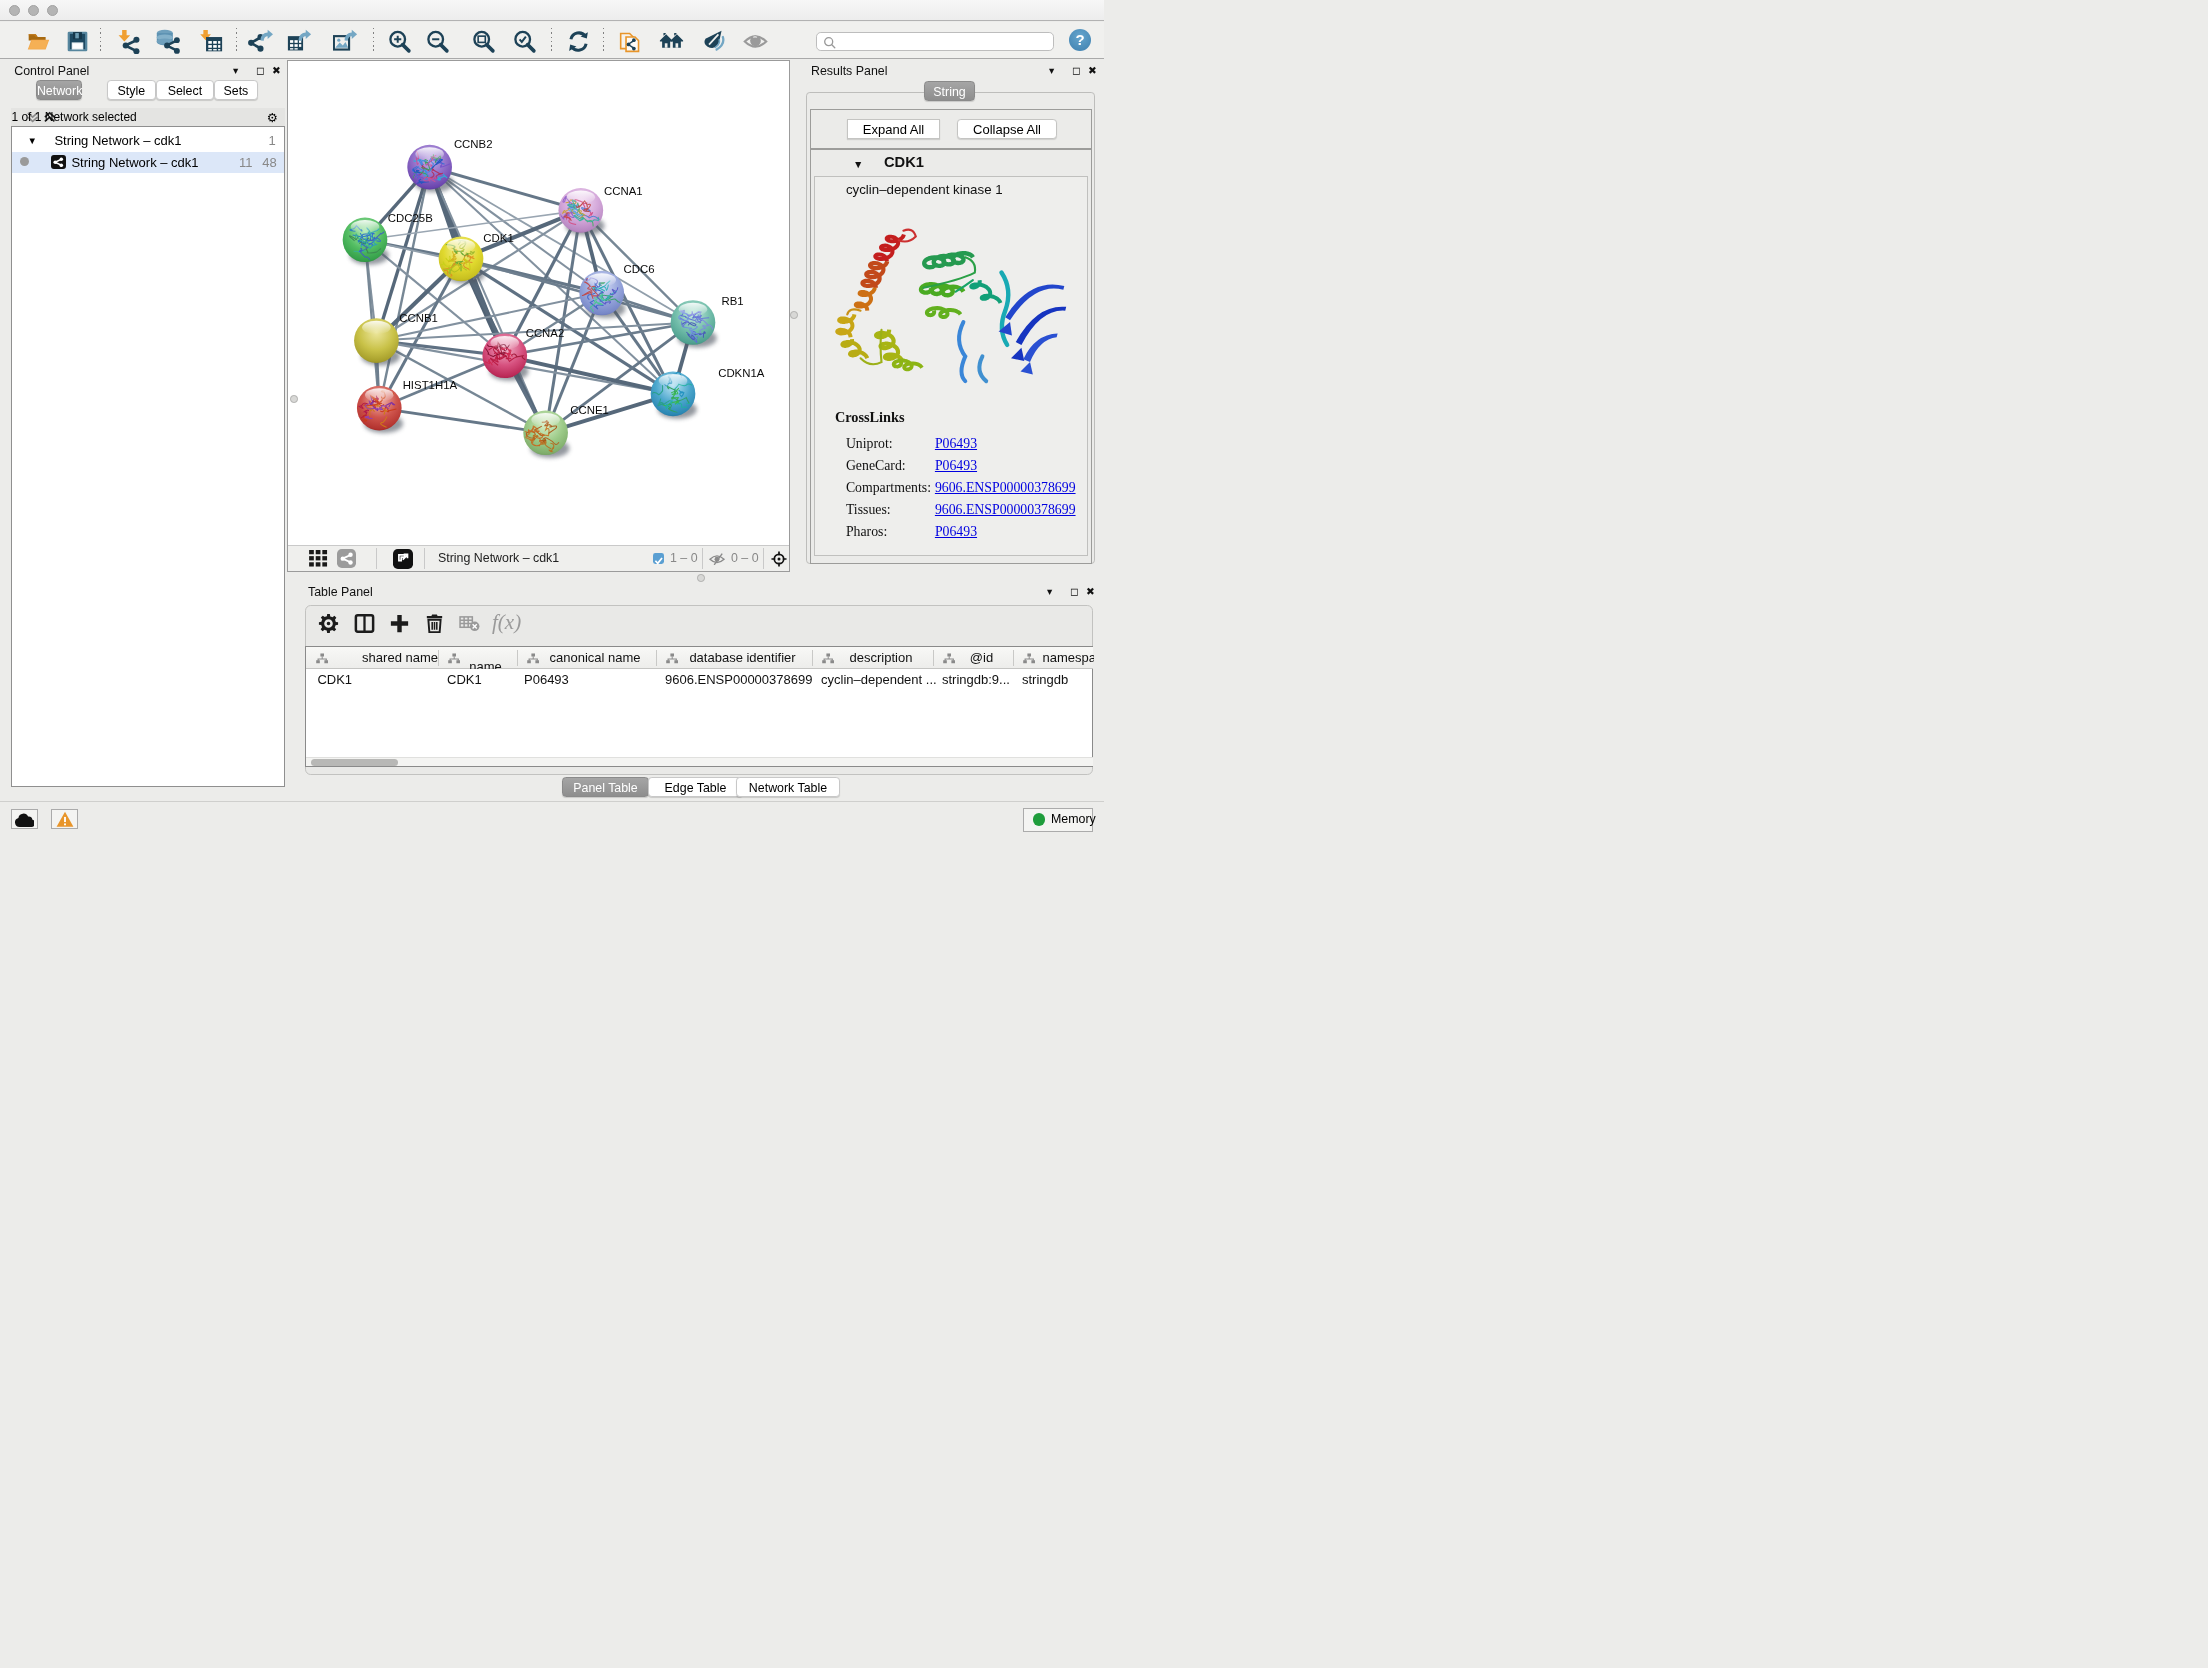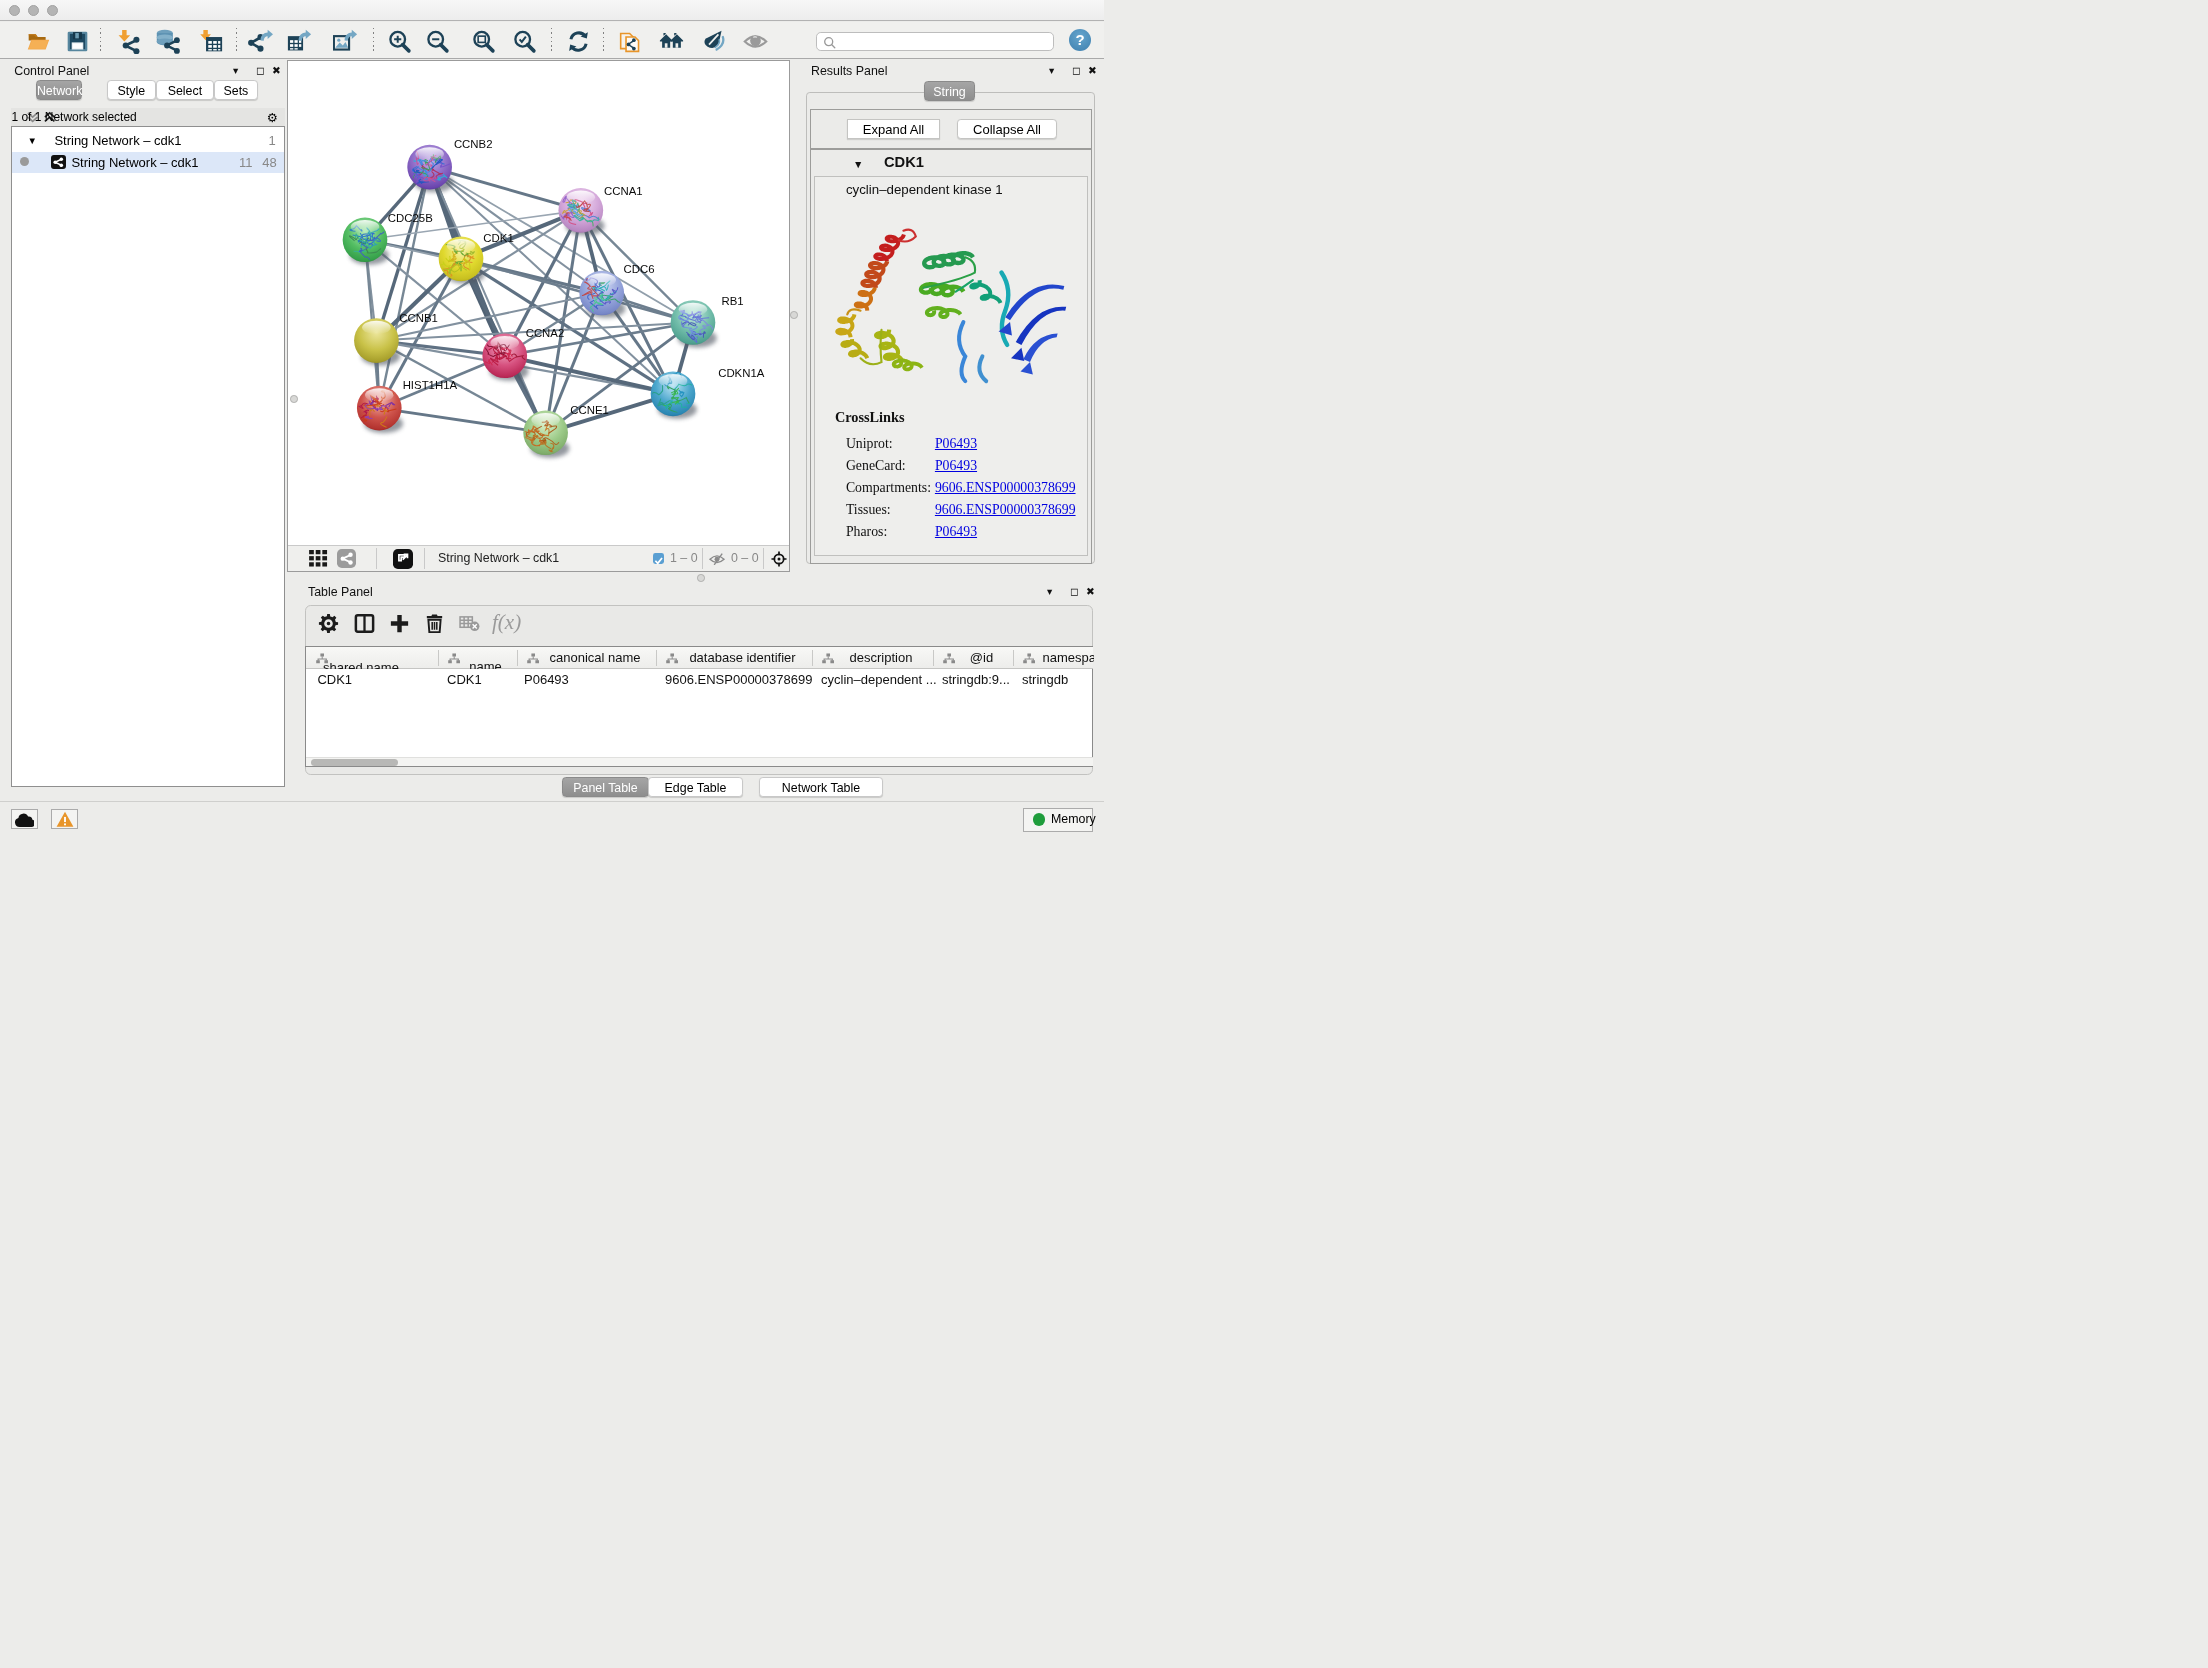--- a/index.html
+++ b/index.html
@@ -840,21 +840,21 @@
     <div id="thead" style="position:absolute;left:0;top:0;width:787px;height:22px;background:linear-gradient(#f8f8f6,#ededeb);border-bottom:1px solid #c5c5c3;">
         <div style="position:absolute;left:0px;top:0;width:132px;height:22px;overflow:hidden;">
           <svg width="12.4" height="11.4" viewBox="0 0 13 12" style="position:absolute;left:9.5px;top:5.7px;">
             <g fill="#8a8a8a">
               <rect x="4.6" y="0.5" width="3.8" height="3.2"></rect>
               <rect x="0.2" y="7.6" width="3.8" height="3.2"></rect>
               <rect x="8.8" y="7.6" width="3.8" height="3.2"></rect>
               <path d="M6 3.5 h1 v2.5 h-1z M1.6 7.8 v-2 h9.8 v2 h-1.2 v-0.9 H2.8 v0.9z"></path>
             </g>
           </svg>
-          <div style="position:absolute;left:17px;right:0;top:13px;text-align:left;font-size:13px;color:#111;white-space:nowrap;">shared name</div>
+          <div style="position:absolute;left:17px;right:0;top:3px;text-align:right;font-size:13px;color:#111;white-space:nowrap;">shared name</div>
         </div>
         <div style="position:absolute;left:132px;top:2.9px;width:1px;height:16px;background:#c9c9c7;"></div>
         <div style="position:absolute;left:132px;top:0;width:78px;height:22px;overflow:hidden;">
           <svg width="12.4" height="11.4" viewBox="0 0 13 12" style="position:absolute;left:9.5px;top:5.7px;">
             <g fill="#8a8a8a">
               <rect x="4.6" y="0.5" width="3.8" height="3.2"></rect>
               <rect x="0.2" y="7.6" width="3.8" height="3.2"></rect>
               <rect x="8.8" y="7.6" width="3.8" height="3.2"></rect>
               <path d="M6 3.5 h1 v2.5 h-1z M1.6 7.8 v-2 h9.8 v2 h-1.2 v-0.9 H2.8 v0.9z"></path>
             </g>
@@ -930,21 +930,21 @@
         <div style="position:absolute;left:515px;top:2.9px;font-size:13px;color:#111;white-space:nowrap;">cyclin–dependent ...</div>
         <div style="position:absolute;left:636px;top:2.9px;font-size:13px;color:#111;white-space:nowrap;">stringdb:9...</div>
         <div style="position:absolute;left:716px;top:2.9px;font-size:13px;color:#111;white-space:nowrap;">stringdb</div>
       </div>
     <div style="position:absolute;left:0;bottom:0;width:787px;height:9.5px;background:#f4f4f2;border-top:1px solid #e0e0de;">
       <div style="position:absolute;left:4.8px;top:1.4px;width:87px;height:6.7px;background:#b8b8b6;border-radius:3.8px;"></div>
     </div>
   </div>
   <div class="tab sel" style="left:275px;top:199px;width:87px;">Panel Table</div>
   <div class="tab" style="left:361px;top:199px;width:95px;">Edge Table</div>
-  <div class="tab" style="left:472px;top:199px;width:124px;">Network Table</div>
+  <div class="tab" style="left:449px;top:199px;width:104px;">Network Table</div>
 </div>
 
 <div id="statusbar">
   <div class="sbtn" style="left:10.5px;">
       <svg style="position:absolute;left:2.9px;top:3.8px;" width="20" height="15" viewBox="0 0 21 16">
         <path fill="#111" d="M6 15 a5 5 0 0 1 -1.5-9.8 a5.5 5.5 0 0 1 10.4-1.4 a4.2 4.2 0 0 1 4.6 3.4 a4 4 0 0 1 -1 7.8z"></path>
       </svg>
     </div>
   <div class="sbtn" style="left:51px;">
       <svg style="position:absolute;left:3.8px;top:1.4px;" width="18" height="17" viewBox="0 0 21 20">

